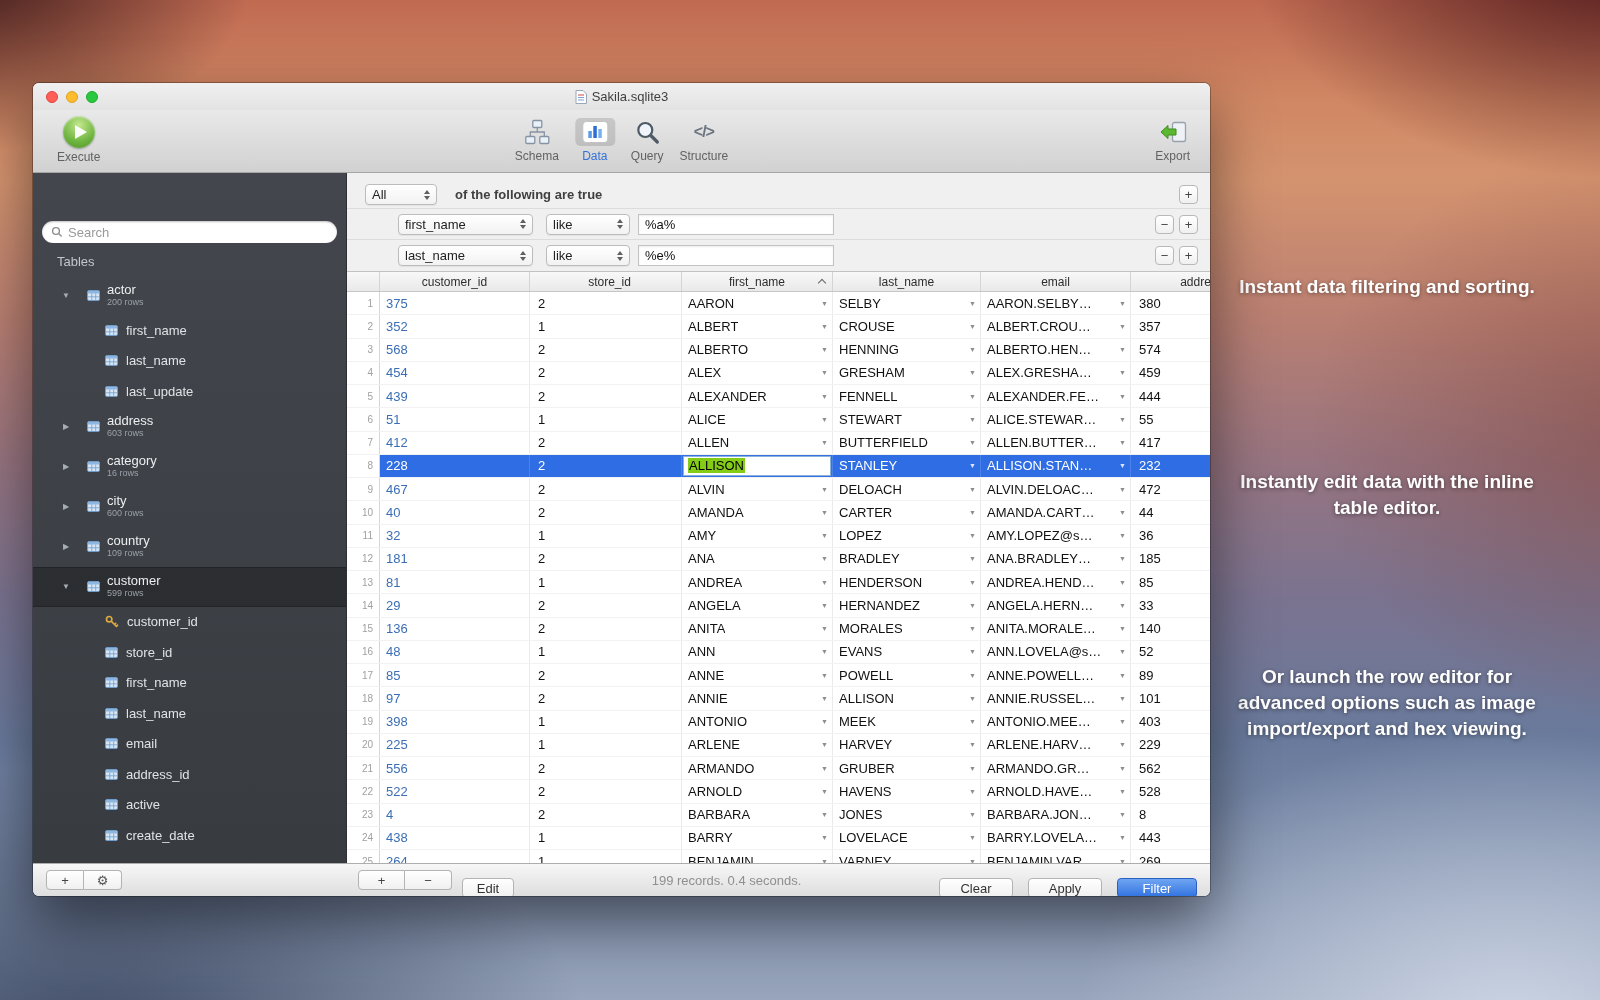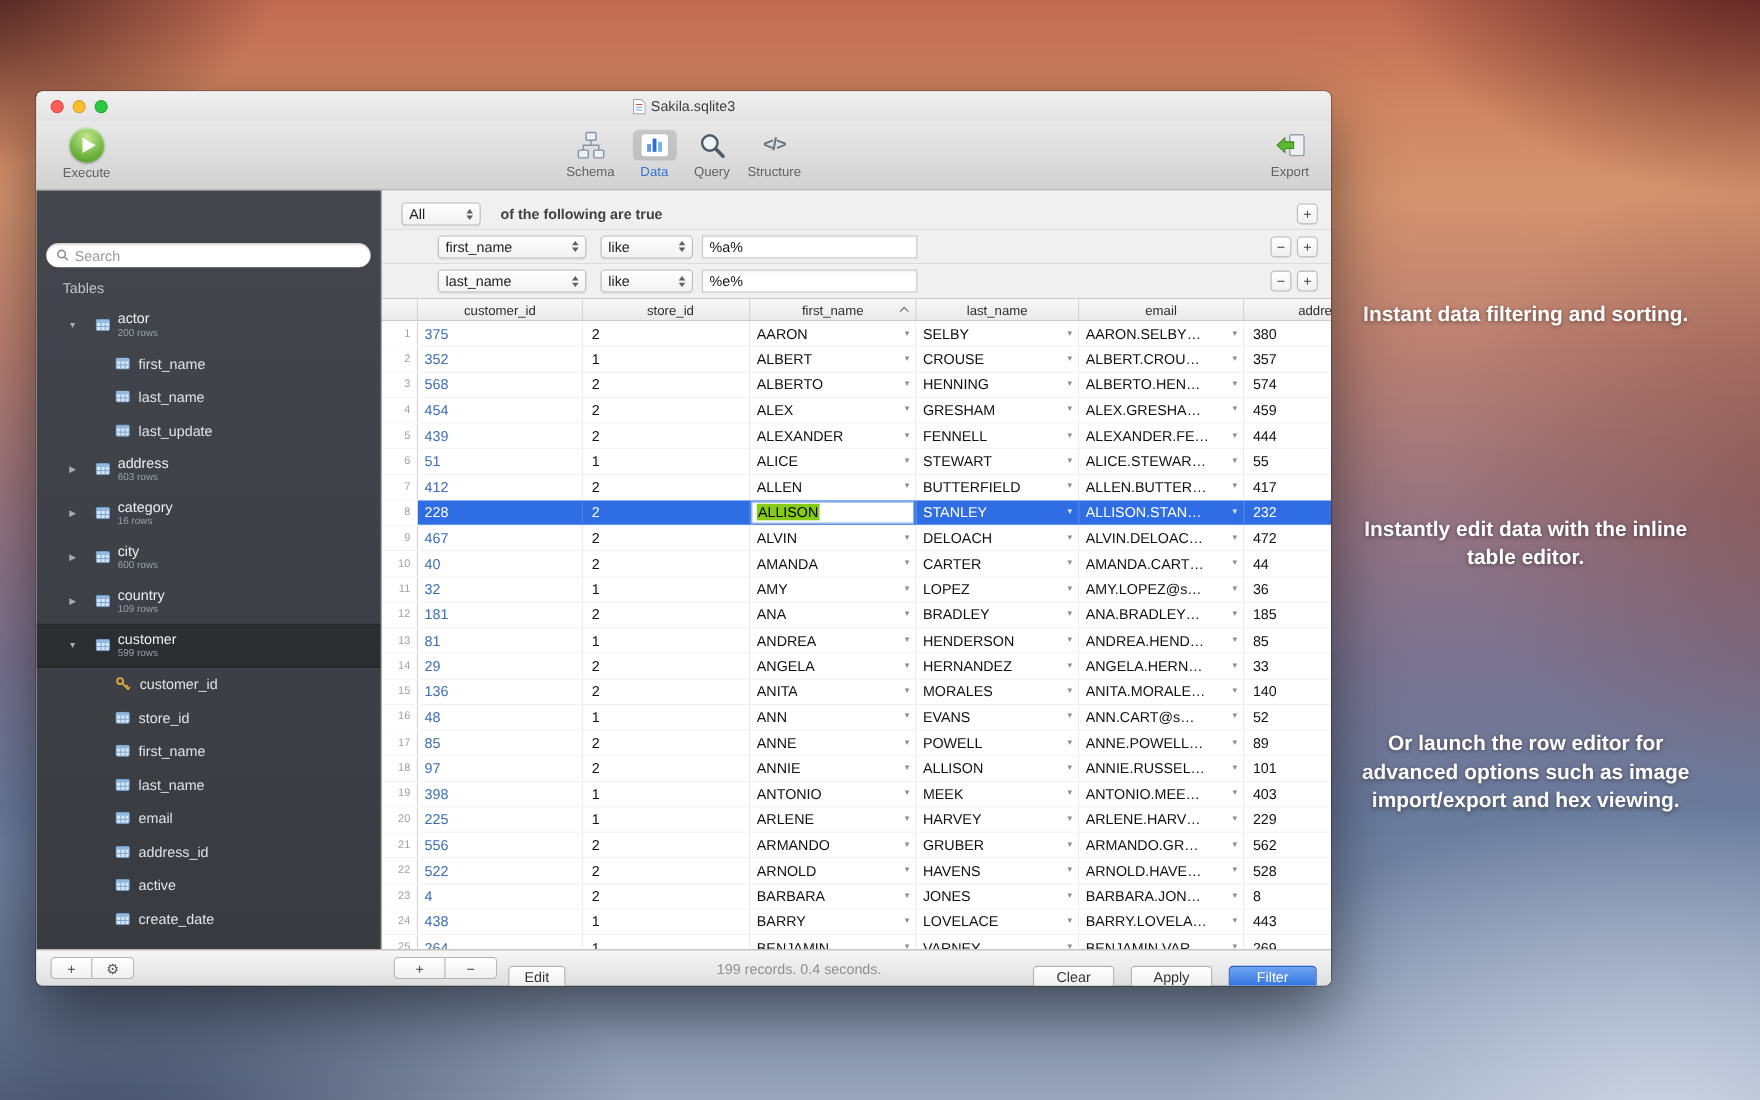--- a/index.html
+++ b/index.html
@@ -804,21 +804,21 @@
               <div class="c c2">1</div>
               <div class="c c3 tc">
                 <span class="v">ANN</span>
                 <span class="dd">▼</span>
               </div>
               <div class="c c4 tc">
                 <span class="v">EVANS</span>
                 <span class="dd">▼</span>
               </div>
               <div class="c c5 tc">
-                <span class="v">ANN.CART@s…</span>
+                <span class="v">ANN.LOVELA@s…</span>
                 <span class="dd">▼</span>
               </div>
               <div class="c c6">52</div>
             </div>
             <div class="grow">
               <div class="c c0 gut">17</div>
               <div class="c c1 idv">85</div>
               <div class="c c2">2</div>
               <div class="c c3 tc">
                 <span class="v">ANNE</span>

